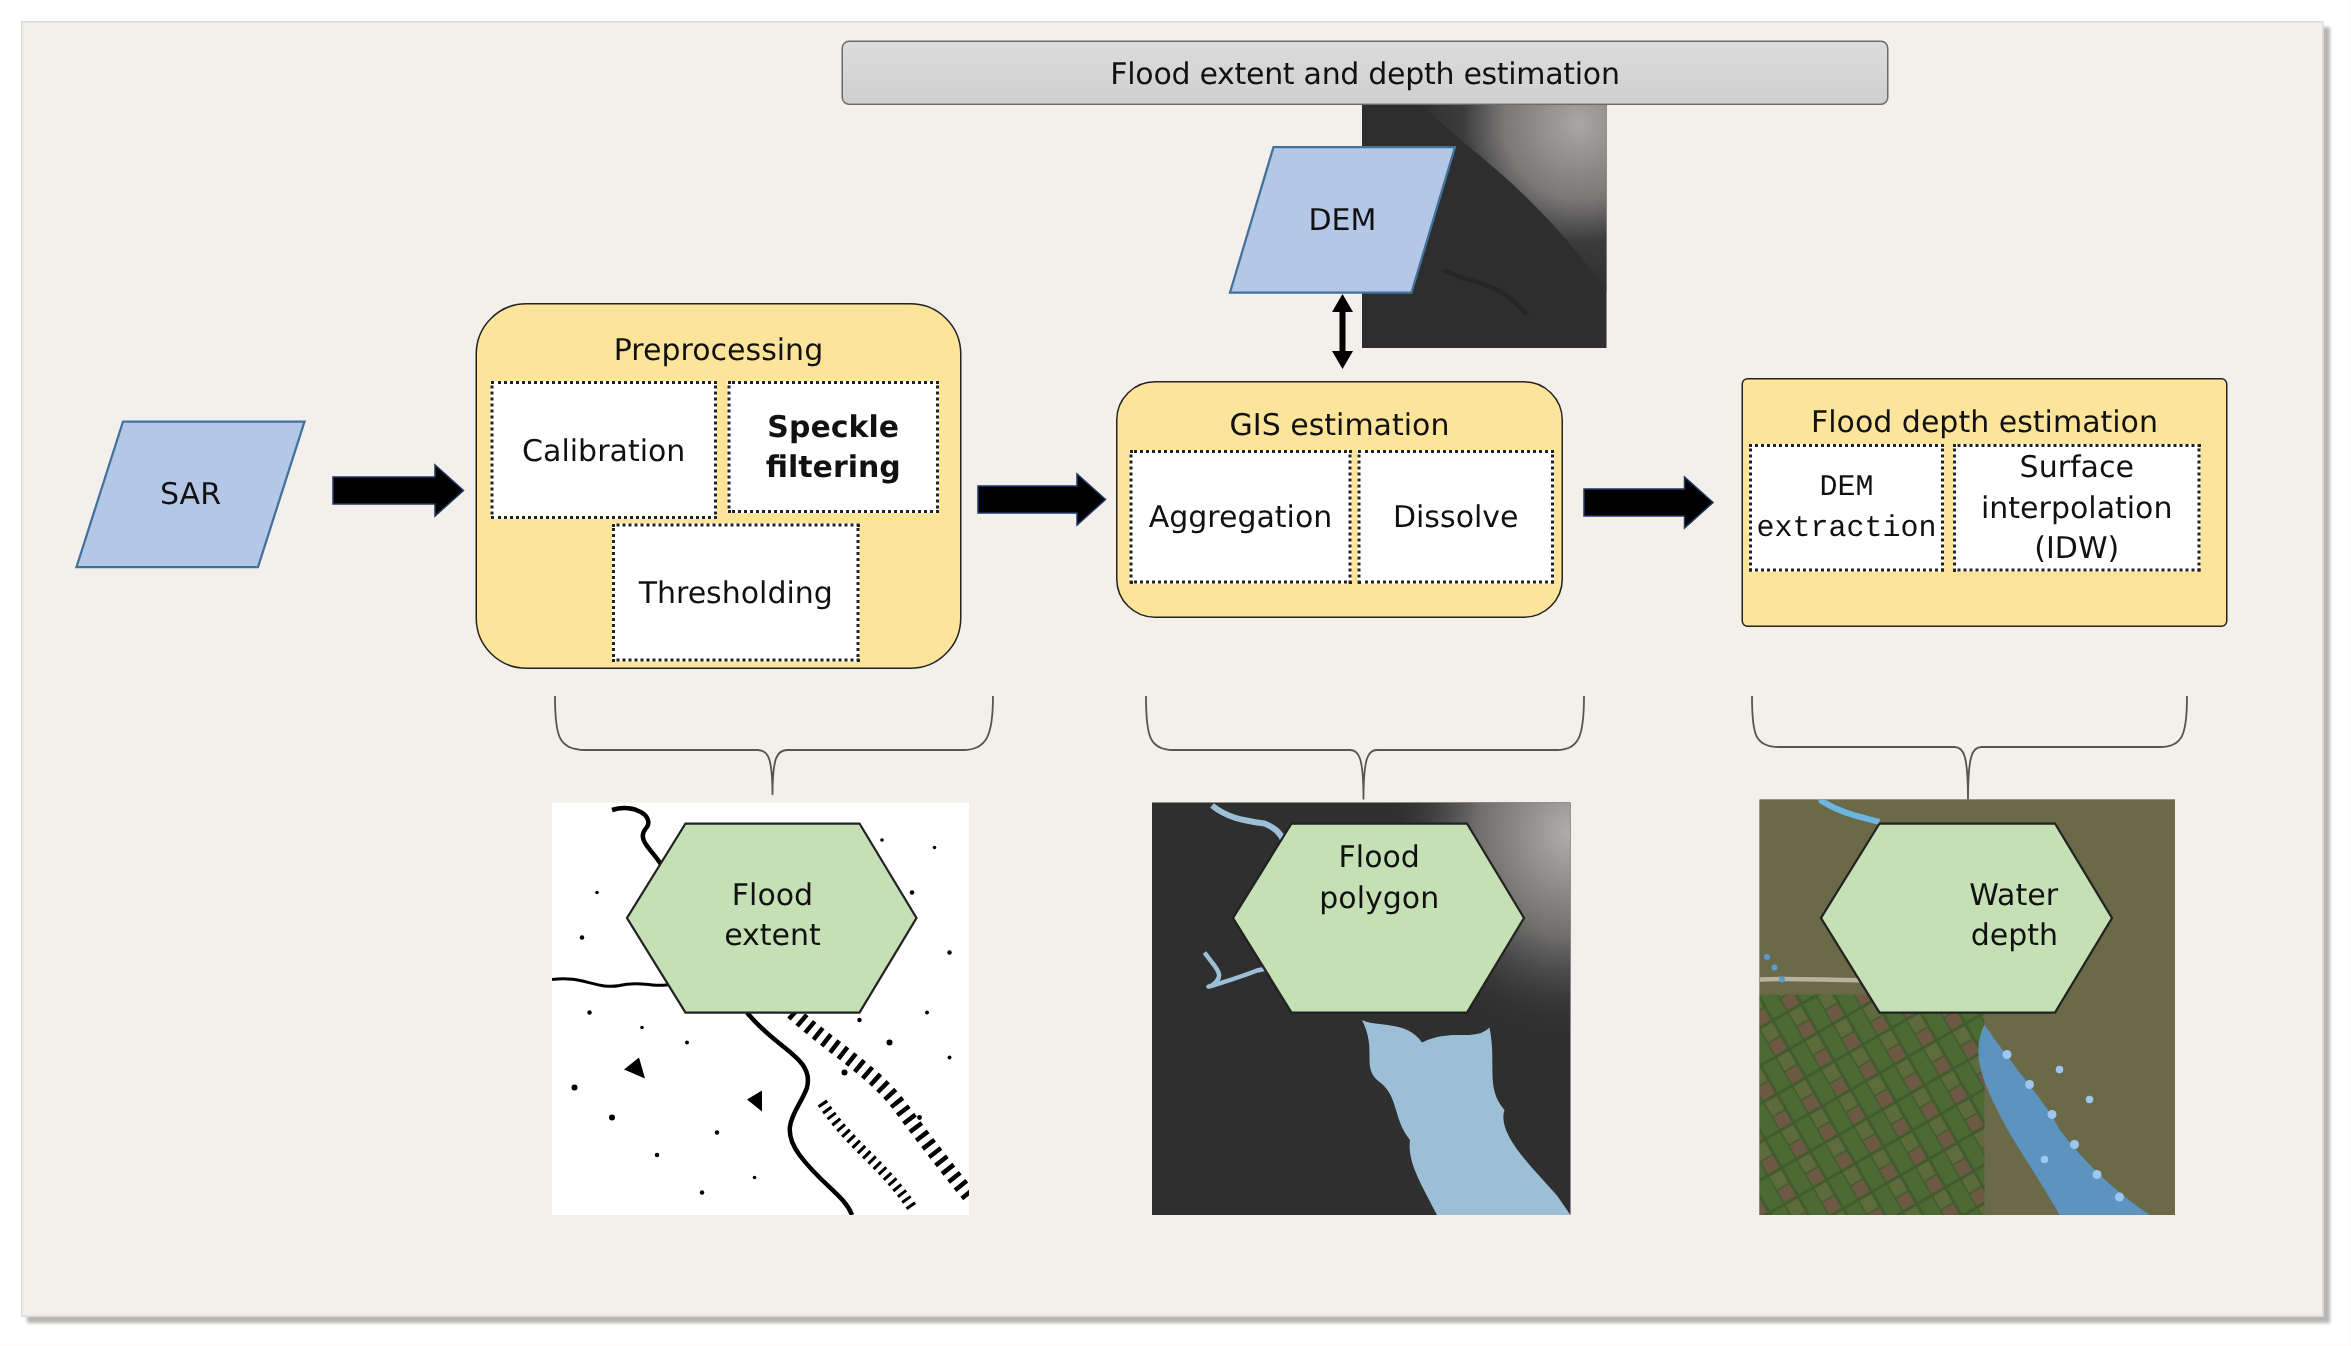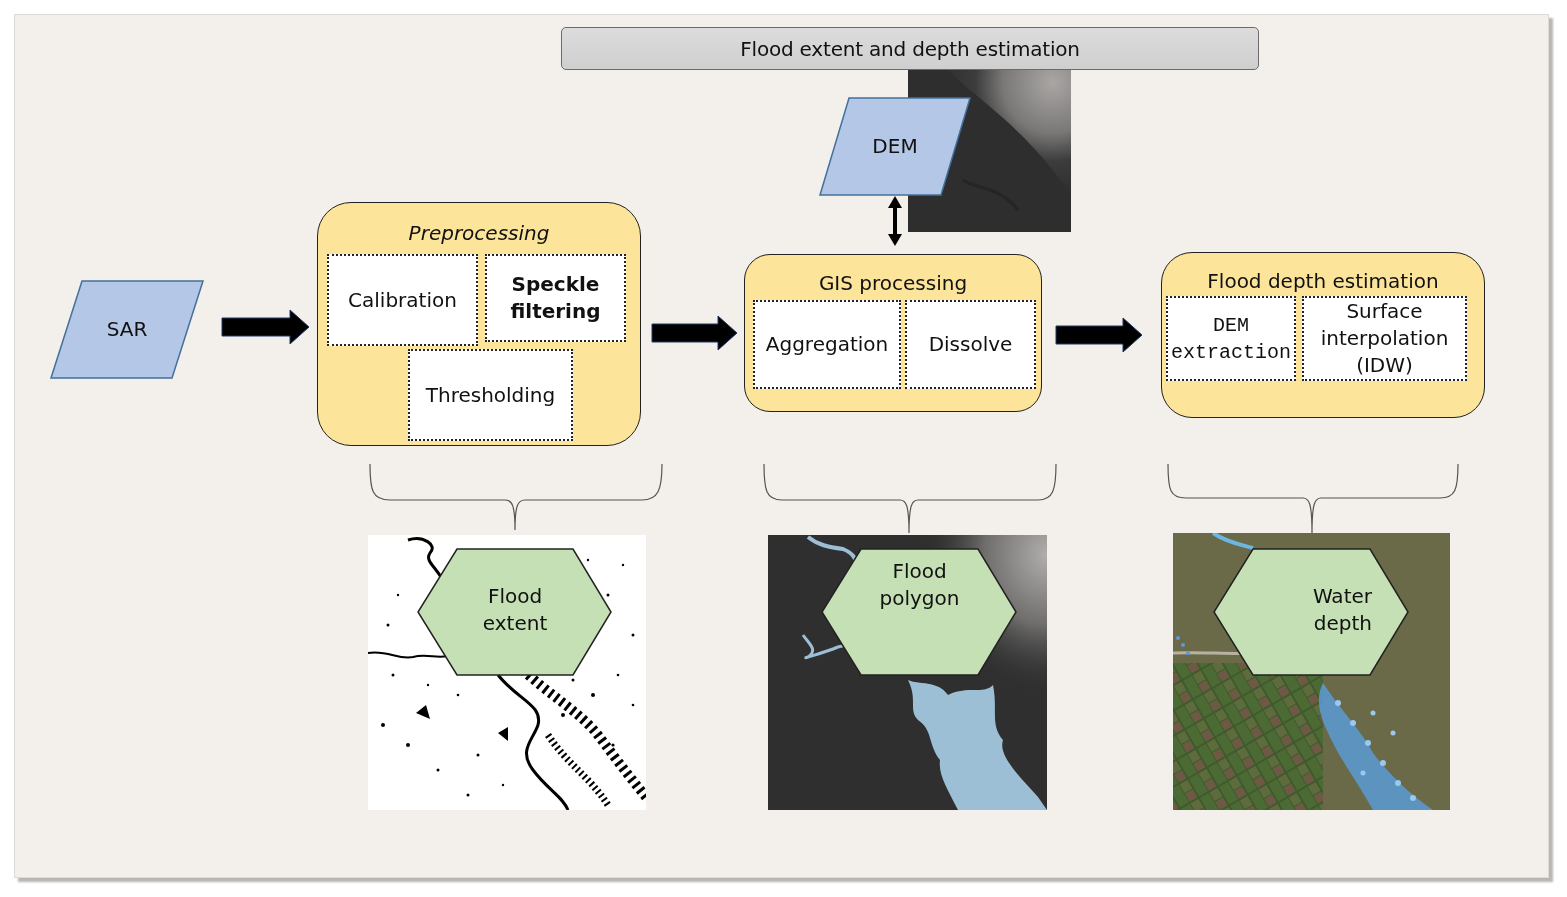--- a/index.html
+++ b/index.html
@@ -69,33 +69,33 @@
 
   <path d="M370 464 C370 490 372 500 390 500 L505 500 C512 500 515 505 515 530 C515 505 518 500 525 500 L642 500 C658 500 662 490 662 464" fill="none" stroke="#555" stroke-width="1.2"></path>
   <path d="M764 464 C764 490 766 500 782 500 L900 500 C906 500 909 505 909 533 C909 505 912 500 918 500 L1038 500 C1053 500 1056 490 1056 464" fill="none" stroke="#555" stroke-width="1.2"></path>
   <path d="M1168 464 C1168 490 1170 498 1186 498 L1303 498 C1309 498 1312 503 1312 533 C1312 503 1315 498 1321 498 L1440 498 C1455 498 1458 490 1458 464" fill="none" stroke="#555" stroke-width="1.2"></path>
 </svg>
 
 <div class="hex-label" style="left:820px;top:98px;width:150px;height:97px;">DEM</div>
 <div class="hex-label" style="left:51px;top:281px;width:152px;height:97px;">SAR</div>
 
 <div class="abs stage" style="left:317px;top:202px;width:322px;height:242px;">
-  <div class="stage-title" style="top:18px;font-style:italic;">Preprocessing</div>
+  <div class="stage-title" style="top:18px;">Preprocessing</div>
   <div class="step" style="left:9px;top:51px;width:147px;height:88px;text-align:right;">Calibration</div>
   <div class="step" style="left:167px;top:51px;width:141px;height:88px;padding:0 6px;box-sizing:border-box;font-weight:bold;">Speckle filtering</div>
   <div class="step" style="left:90px;top:146px;width:161px;height:88px;">Thresholding</div>
 </div>
 
 <div class="abs stage" style="left:744px;top:254px;width:296px;height:156px;border-radius:26px;">
-  <div class="stage-title" style="top:16px;">GIS processing</div>
+  <div class="stage-title" style="top:16px;">GIS estimation</div>
   <div class="step" style="left:8px;top:45px;width:144px;height:85px;">Aggregation</div>
   <div class="step" style="left:160px;top:45px;width:127px;height:85px;text-align:center;">Dissolve</div>
 </div>
 
-<div class="abs stage" style="left:1161px;top:252px;width:322px;height:164px;border-radius:31px;">
+<div class="abs stage" style="left:1161px;top:252px;width:322px;height:164px;border-radius:4px;">
   <div class="stage-title" style="top:16px;">Flood depth estimation</div>
   <div class="step" style="left:4px;top:43px;width:130px;height:85px;padding:0 18px;box-sizing:border-box;font-family:Liberation Mono, monospace;">DEM extraction</div>
   <div class="step" style="left:140px;top:43px;width:165px;height:85px;padding:0 10px;box-sizing:border-box;">Surface interpolation (IDW)</div>
 </div>
 
 <div class="thumb" style="left:368px;top:535px;width:278px;height:275px;background:#fff;">
   <svg width="278" height="275">
     <path d="M40 5 C55 0 70 10 62 18 C55 28 75 35 78 55 C82 70 70 80 62 75" stroke="#000" stroke-width="3" fill="none"></path>
     <path d="M0 118 C20 115 30 125 45 122 C60 118 70 125 85 120" stroke="#000" stroke-width="2" fill="none"></path>
     <path d="M130 140 C150 165 175 170 170 190 C165 205 150 215 165 235 C180 255 195 262 200 275" stroke="#000" stroke-width="3" fill="none"></path>

